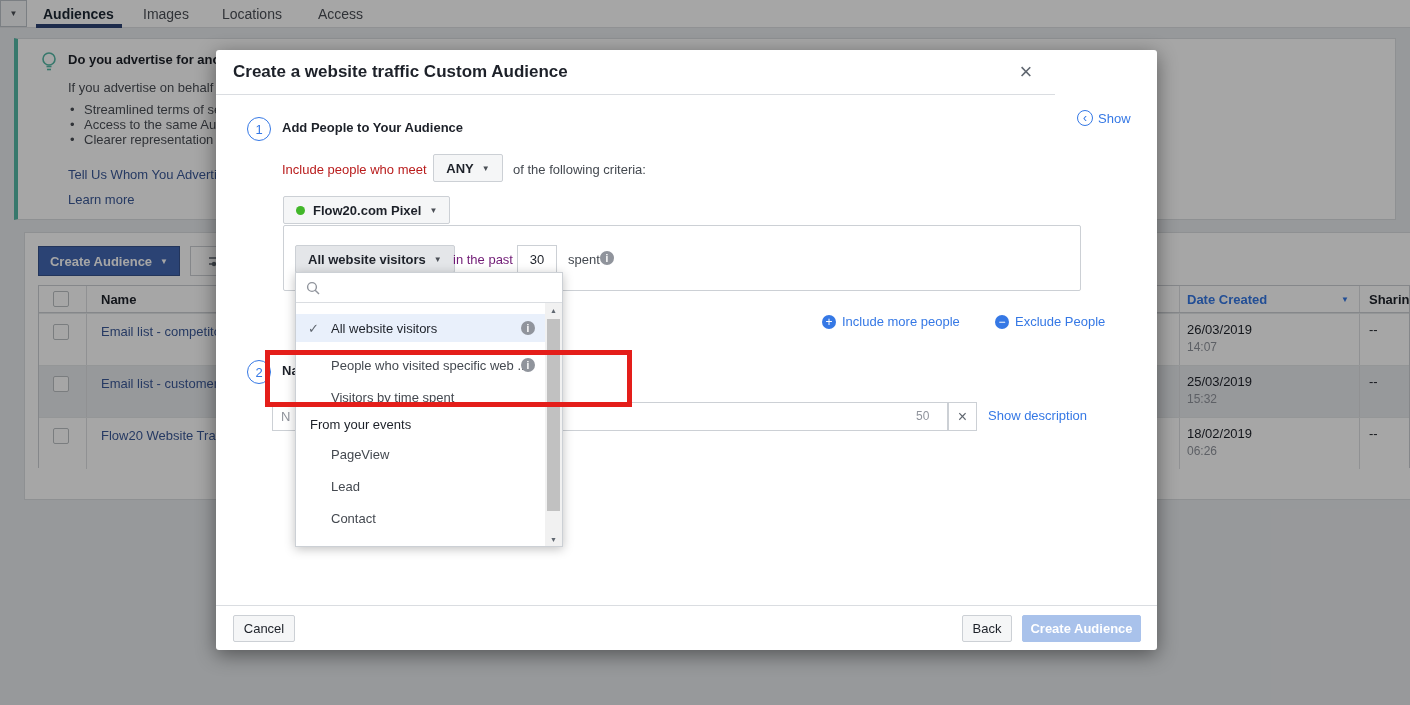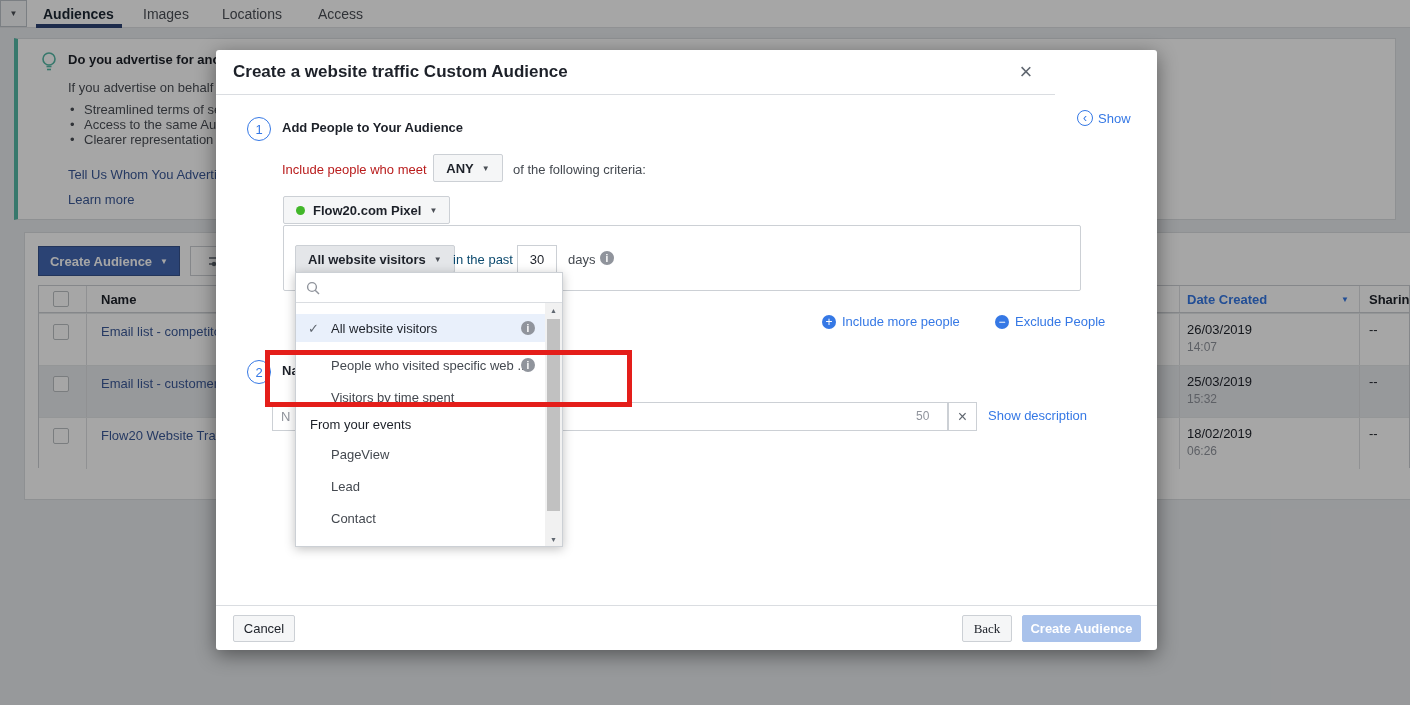--- a/index.html
+++ b/index.html
@@ -218,23 +218,23 @@
       <span>Flow20.com Pixel</span>
       <span class="caret">▼</span>
     </div>
 
     <div class="abs rule-box"></div>
 
     <div class="abs btn-gray visitors-btn">
       <span>All website visitors</span>
       <span class="caret">▼</span>
     </div>
-    <div class="abs" style="left:237px; top:202px; color:#0c4a6e;">in the past</div>
+    <div class="abs" style="left:237px; top:202px; color:#701a75;">in the past</div>
     <input class="abs num-input" value="30" style="">
-    <div class="abs" style="left:352px; top:202px; color:#444950;">days</div>
+    <div class="abs" style="left:352px; top:202px; color:#444950;">spent</div>
     <span class="abs info-i" style="left:384px; top:201px;">i</span>
 
     <div class="abs blue-link" style="left:606px; top:264px; display:flex; align-items:center; gap:6px;">
       <span class="pm-chip">+</span>
       <span>Include more people</span>
     </div>
     <div class="abs blue-link" style="left:779px; top:264px; display:flex; align-items:center; gap:6px;">
       <span class="pm-chip">−</span>
       <span>Exclude People</span>
     </div>
@@ -276,20 +276,20 @@
       </div>
       <div class="abs sbar">
         <div class="sarrow" style="top:0;">▲</div>
         <div class="sthumb"></div>
         <div class="sarrow" style="bottom:0;">▼</div>
       </div>
     </div>
 
     <div class="abs m-footer">
       <div class="abs btn-light" style="left:17px; top:9px; width:62px; height:27px;">Cancel</div>
-      <div class="abs btn-light" style="left:746px; top:9px; width:50px; height:27px;font-family:Liberation Serif, serif;">Back</div>
+      <div class="abs btn-light" style="left:746px; top:9px; width:50px; height:27px;">Back</div>
       <div class="abs btn-disabled" style="left:806px; top:9px; width:119px; height:27px;">Create Audience</div>
     </div>
   </div>
 
   <div class="abs red-annot"></div>
 
 </div>
 
 </body></html>

